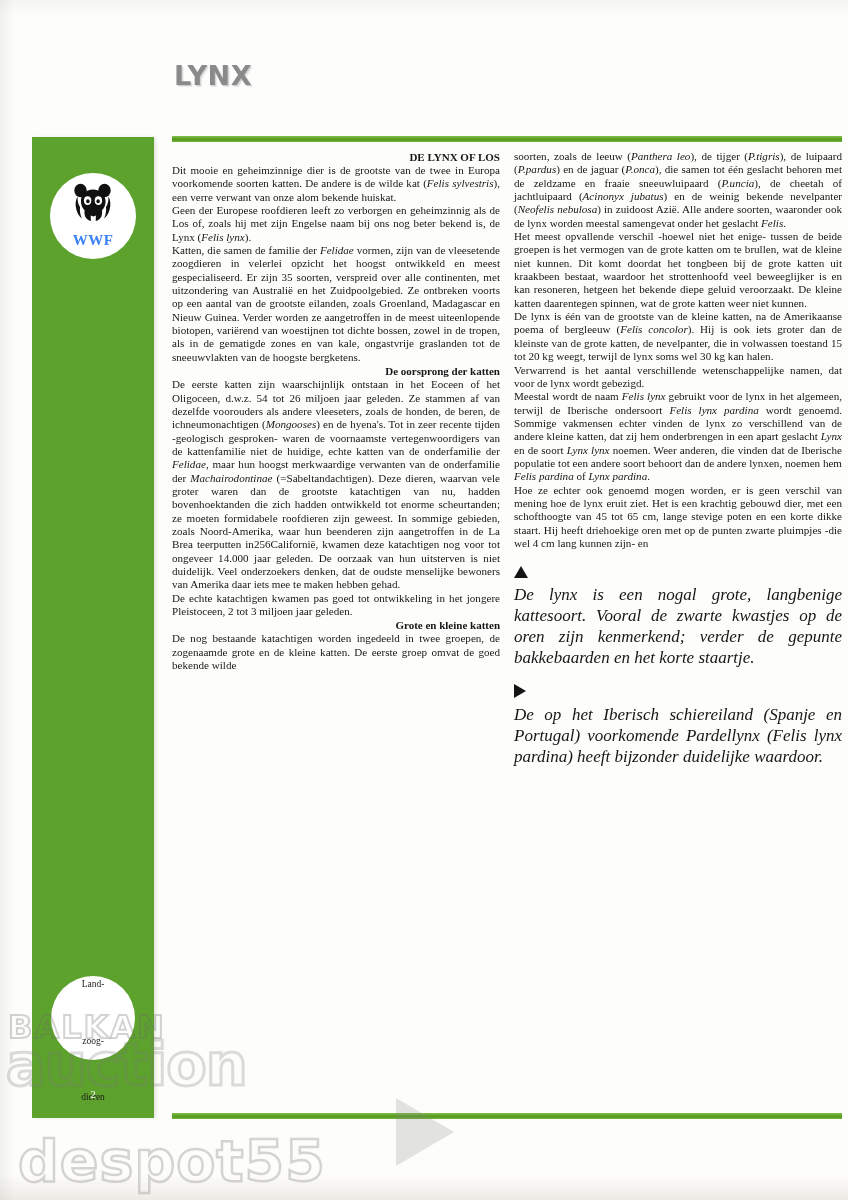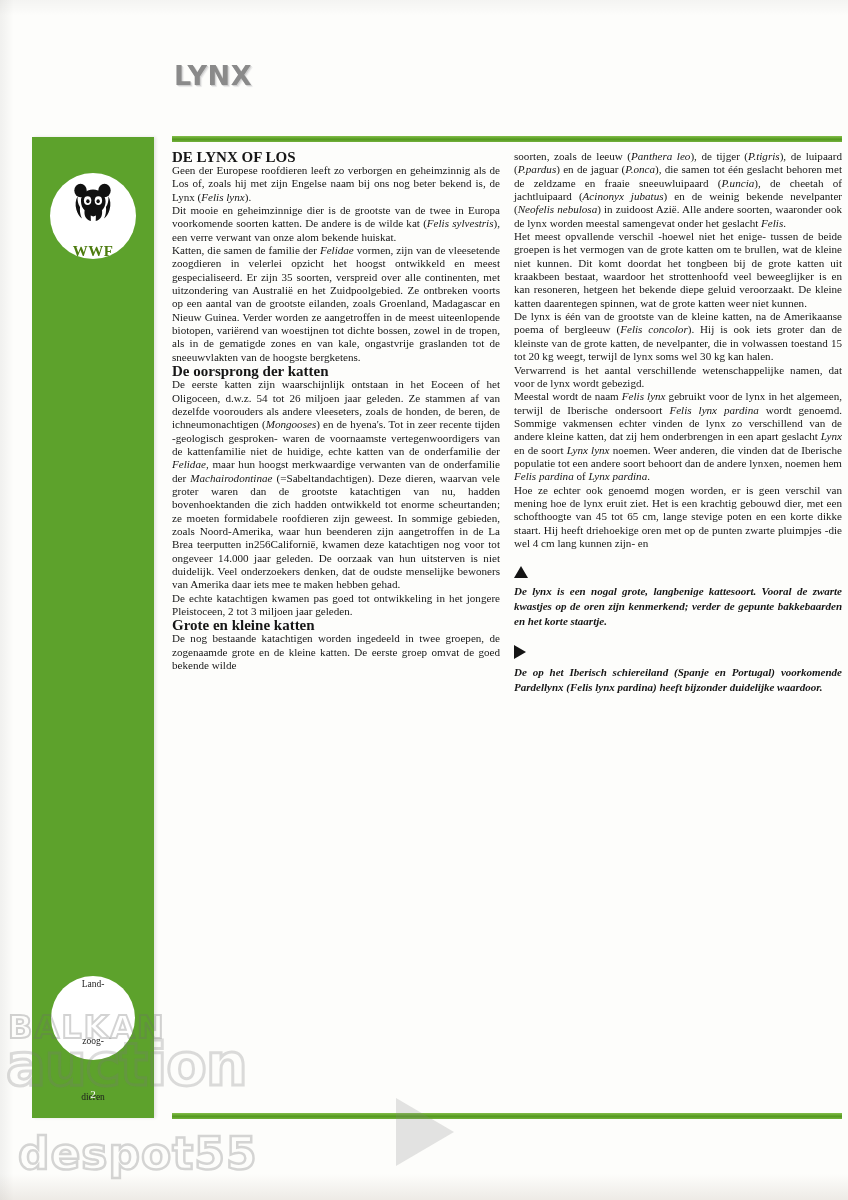--- a/index.html
+++ b/index.html
@@ -88,23 +88,23 @@
     overflow: hidden;
   }
   .wwf-panda {
     margin-top: 9px;
   }
   .wwf-word {
     font-family: "Liberation Serif", "DejaVu Serif", serif;
     font-weight: bold;
     font-size: 15px;
     letter-spacing: 0.5px;
-    color: #4d7c0f;
+    color: #3b82f6;
     line-height: 1;
-    margin-top: 12px;
+    margin-top: 1px;
   }
 
   .cat-badge {
     position: absolute;
     left: 50%;
     bottom: 58px;
     transform: translateX(-50%);
     width: 84px;
     height: 84px;
     border-radius: 50%;
@@ -140,25 +140,25 @@
     line-height: 13.35px;
     text-align: justify;
     text-justify: inter-word;
     hyphens: manual;
     color: #161616;
   }
   .col-left  { left: 172px; }
   .col-right { left: 514px; }
 
   .col h2 {
-    font-size: 15px;
+    font-size: 11px;
     font-weight: bold;
     margin: 0 0 0 0;
     line-height: 14px;
-    text-align: left;
+    text-align: right;
   }
   .col h2.spaced { }
   .col p {
     margin: 0;
     text-indent: 0;
   }
   .col p.gap { }
   .col p.last-line-left { text-align-last: left; }
   i, em { font-style: italic; }
 
@@ -173,25 +173,24 @@
   }
   .tri-right {
     width: 0; height: 0;
     border-top: 7px solid transparent;
     border-bottom: 7px solid transparent;
     border-left: 12px solid #141414;
     margin-bottom: 6px;
   }
   .caption-text {
     font-style: italic;
-    font-size: 11px;
-    line-height: 15px;
+    font-size: 17px;
+    line-height: 21px;
     text-align: justify;
     margin: 0;
-    font-weight: bold;
   }
 
   
   .wm {
     position: absolute;
     pointer-events: none;
     font-family: "DejaVu Sans", "Liberation Sans", sans-serif;
     font-weight: bold;
     color: transparent;
     -webkit-text-stroke: 2px rgba(110,110,110,0.30);
@@ -206,21 +205,21 @@
   .wm-auction {
     left: 6px;
     top: 1030px;
     font-size: 59px;
     letter-spacing: -1px;
     -webkit-text-stroke: 3px rgba(120,120,120,0.26);
   }
   .wm-despot {
     left: 18px;
     top: 1128px;
-    font-size: 44px;
+    font-size: 57px;
     letter-spacing: 1px;
     -webkit-text-stroke: 2.5px rgba(120,120,120,0.30);
   }
   .wm-arrow {
     position: absolute;
     left: 396px;
     top: 1098px;
     width: 0; height: 0;
     border-top: 34px solid transparent;
     border-bottom: 34px solid transparent;
@@ -284,23 +283,23 @@
       <span>dieren</span>
     </div>
 
     <div class="page-number">2</div>
   </div>
 
   <div class="col col-left">
 
     <h2>DE LYNX OF LOS</h2>
 
+    <p><span>Dit mooie en geheimzinnige dier is de grootste van de twee in Europa voorkomende soorten katten. De andere is de wilde kat (</span><i>Felis sylvestris</i><span>), een verre verwant van onze alom bekende huiskat.</span></p>
+
     <p><span>Geen der Europese roofdieren leeft zo verborgen en geheimzinnig als de Los of, zoals hij met zijn Engelse naam bij ons nog beter bekend is, de Lynx (</span><i>Felis lynx</i><span>).</span></p>
-
-    <p><span>Dit mooie en geheimzinnige dier is de grootste van de twee in Europa voorkomende soorten katten. De andere is de wilde kat (</span><i>Felis sylvestris</i><span>), een verre verwant van onze alom bekende huiskat.</span></p>
 
 
     <p class="gap"><span>Katten, die samen de familie der </span><i>Felidae</i><span> vormen, zijn van de vleesetende zoogdieren in velerlei opzicht het hoogst ontwikkeld en meest gespecialiseerd. Er zijn 35 soorten, verspreid over alle continenten, met uitzondering van Australië en het Zuidpoolgebied. Ze ontbreken voorts op een aantal van de grootste eilanden, zoals Groenland, Madagascar en Nieuw Guinea. Verder worden ze aangetroffen in de meest uiteenlopende biotopen, variërend van woestijnen tot dichte bossen, zowel in de tropen, als in de gematigde zones en van kale, ongastvrije graslanden tot de sneeuwvlakten van de hoogste bergketens.</span></p>
 
     <h2 class="spaced">De oorsprong der katten</h2>
 
     <p><span>De eerste katten zijn waarschijnlijk ontstaan in het Eoceen of het Oligoceen, d.w.z. 54 tot 26 miljoen jaar geleden. Ze stammen af van dezelfde voorouders als andere vleeseters, zoals de honden, de beren, de ichneumonachtigen (</span><i>Mongooses</i><span>) en de hyena's. Tot in zeer recente tijden -geologisch gesproken- waren de voornaamste vertegenwoordigers van de kattenfamilie niet de huidige, echte katten van de onderfamilie der </span><i>Felidae</i><span>, maar hun hoogst merkwaardige verwanten van de onderfamilie der </span><i>Machairodontinae</i><span> (=Sabeltandachtigen). Deze dieren, waarvan vele groter waren dan de grootste katachtigen van nu, hadden bovenhoektanden die zich hadden ontwikkeld tot enorme scheurtanden; ze moeten formidabele roofdieren zijn geweest. In sommige gebieden, zoals Noord-Amerika, waar hun beenderen zijn aangetroffen in de La Brea teerputten in256Californië, kwamen deze katachtigen nog voor tot ongeveer 14.000 jaar geleden. De oorzaak van hun uitsterven is niet duidelijk. Veel onderzoekers denken, dat de oudste menselijke bewoners van Amerika daar iets mee te maken hebben gehad.</span></p>
 
     <p class="last-line-left">De echte katachtigen kwamen pas goed tot ontwikkeling in het jongere Pleistoceen, 2 tot 3 miljoen jaar geleden.</p>
 

